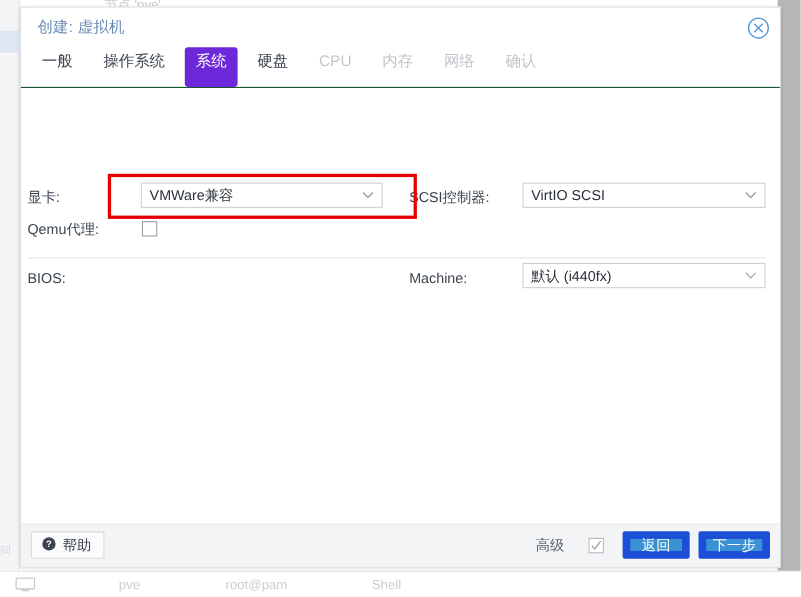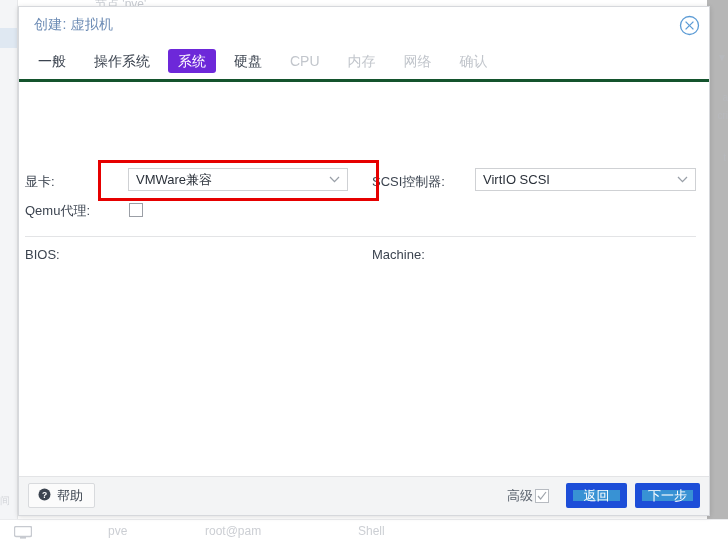--- a/index.html
+++ b/index.html
@@ -82,21 +82,21 @@
   .statusbar .sb-item {
     position: absolute;
     top: 4px;
     color: #c3c6cc;
     font-size: 12px;
     opacity: .85;
     filter: blur(0.3px);
   }
   .sb-pve  { left: 108px; }
   .sb-user { left: 205px; }
-  .sb-shell{ left: 358px; }
+  .sb-shell{ left: 338px; }
 
   
   .modal {
     position: absolute;
     left: 18px;
     top: 6px;
     width: 692px;
     height: 510px;
     background: #ffffff;
     border: 1px solid #d6d8dc;
@@ -125,24 +125,23 @@
     right: 9px; top: 8px;
     width: 21px; height: 21px;
     cursor: pointer;
   }
 
   
   .tabbar {
     position: relative;
     height: 36px;
     flex: 0 0 36px;
-    border-bottom: 3px solid #14532d;
+    border-bottom: 1px solid #14532d;
     padding-left: 9px;
     display: flex;
-    align-items: center;
     background: #ffffff;
   }
   .tab {
     font-size: 14px;
     color: #3c4450;
     padding: 4px 10px;
     margin-right: 8px;
     border-radius: 3px;
     cursor: pointer;
     white-space: nowrap;
@@ -244,21 +243,21 @@
     cursor: pointer;
     box-sizing: border-box;
   }
   .help-icon { display: block; }
 
   .adv-wrap {
     position: absolute;
     right: 160px; top: 11px;
     display: flex;
     align-items: center;
-    gap: 2px;
+    gap: 22px;
   }
   .adv-label {
     font-size: 13px;
     color: #5a626d;
     line-height: 15px;
   }
   .adv-check {
     width: 14px; height: 14px;
     border: 1px solid #b7bbc1;
     background: #ffffff;
@@ -363,20 +362,28 @@
     </div>
 
     <div class="field-label" style="left:6px; top:121px;">Qemu代理:</div>
     <div class="checkbox" style="left:110px; top:121px;"></div>
 
     <div class="divider" style="left:6px; top:154px; width:671px;"></div>
 
     <div class="field-label" style="left:6px; top:165px;">BIOS:</div>
 
     <div class="field-label" style="left:353px; top:165px;text-align:center;">Machine:</div>
+    <div class="combo" style="left:456px; top:159px; width:221px;">
+      <span class="combo-text">默认 (i440fx)</span>
+      <span class="caret">
+        <svg width="11" height="7" viewBox="0 0 11 7">
+            <path d="M1 1 L5.5 5.6 L10 1" fill="none" stroke="#b4b9bf" stroke-width="1.3"></path>
+          </svg>
+      </span>
+    </div>
 
     <div class="red-box" style="left:79px; top:78px; width:281px; height:41px;"></div>
   </div>
 
   <div class="modal-footer">
     <div class="help-btn">
       <span class="help-icon">
         <svg width="13" height="13" viewBox="0 0 13 13">
           <circle cx="6.5" cy="6.5" r="6" fill="#3c4450"></circle>
           <text x="6.5" y="9.6" font-size="8.5" font-family="Liberation Sans, sans-serif" font-weight="bold" fill="#ffffff" text-anchor="middle">?</text>

